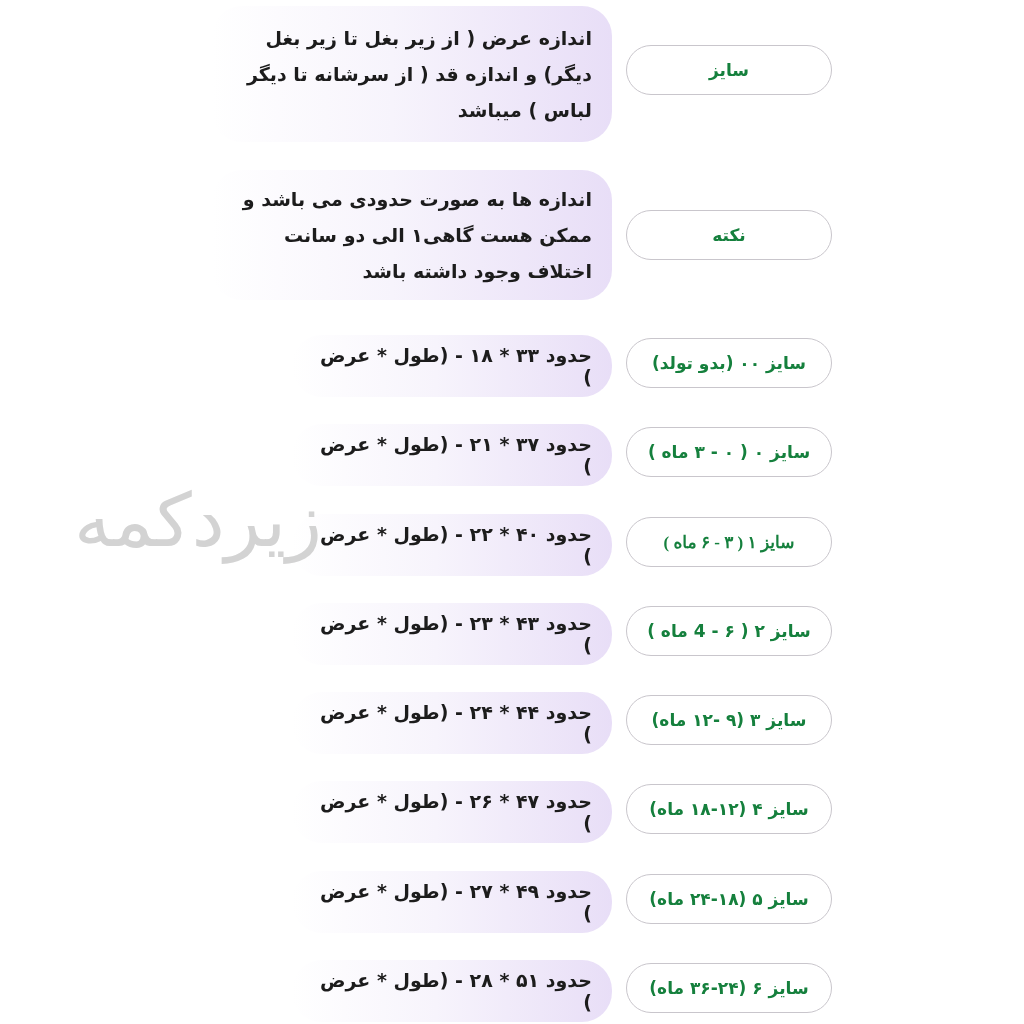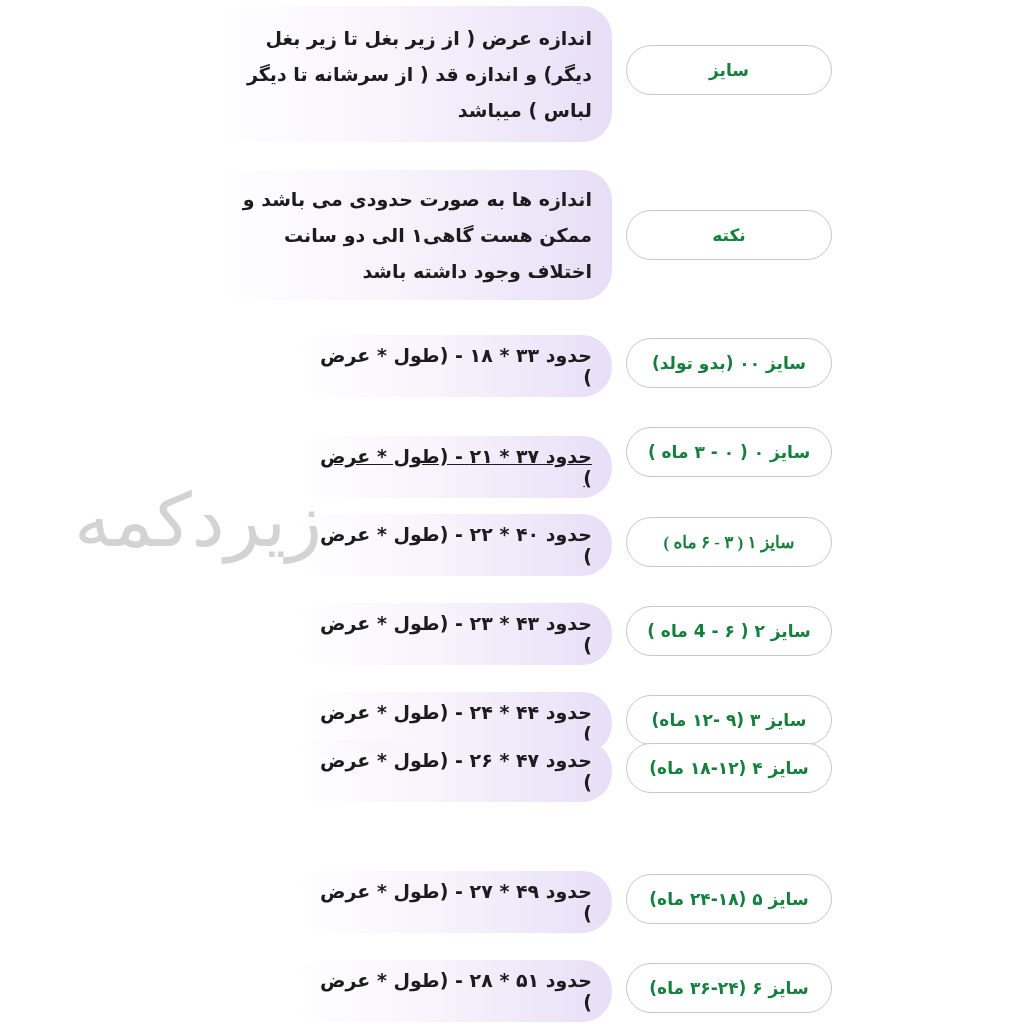--- a/index.html
+++ b/index.html
@@ -99,21 +99,21 @@
   </div>
 
   <div class="row" style="top:335px;height:62px;">
     <div class="value-bubble" style="top:0;height:62px;width:320px;">
       <div class="txt">حدود ۳۳ * ۱۸ - (طول * عرض )</div>
     </div>
     <div class="label-pill" style="top:3px;">سایز ۰۰ (بدو تولد)</div>
   </div>
 
   <div class="row" style="top:424px;height:62px;">
-    <div class="value-bubble" style="top:12px;height:62px;width:320px;text-decoration:underline;">
+    <div class="value-bubble" style="top:0;height:62px;width:320px;">
       <div class="txt">حدود ۳۷ * ۲۱ - (طول * عرض )</div>
     </div>
     <div class="label-pill" style="top:3px;">سایز ۰ ( ۰ - ۳ ماه )</div>
   </div>
 
   <div class="row" style="top:514px;height:62px;">
     <div class="value-bubble" style="top:0;height:62px;width:320px;">
       <div class="txt">حدود ۴۰ * ۲۲ - (طول * عرض )</div>
     </div>
     <div class="label-pill" style="top:3px;font-family:Liberation Serif, serif;">سایز ۱ ( ۳ - ۶ ماه )</div>
@@ -126,21 +126,21 @@
     <div class="label-pill" style="top:3px;">سایز ۲ ( ۶ - 4 ماه )</div>
   </div>
 
   <div class="row" style="top:692px;height:62px;">
     <div class="value-bubble" style="top:0;height:62px;width:320px;">
       <div class="txt">حدود ۴۴ * ۲۴ - (طول * عرض )</div>
     </div>
     <div class="label-pill" style="top:3px;">سایز ۳ (۹ -۱۲ ماه)</div>
   </div>
 
-  <div class="row" style="top:740px;height:62px;">
+  <div class="row" style="top:781px;height:62px;">
     <div class="value-bubble" style="top:0;height:62px;width:320px;">
       <div class="txt">حدود ۴۷ * ۲۶ - (طول * عرض )</div>
     </div>
     <div class="label-pill" style="top:3px;">سایز ۴ (۱۲-۱۸ ماه)</div>
   </div>
 
   <div class="row" style="top:871px;height:62px;">
     <div class="value-bubble" style="top:0;height:62px;width:320px;">
       <div class="txt">حدود ۴۹ * ۲۷ - (طول * عرض )</div>
     </div>

